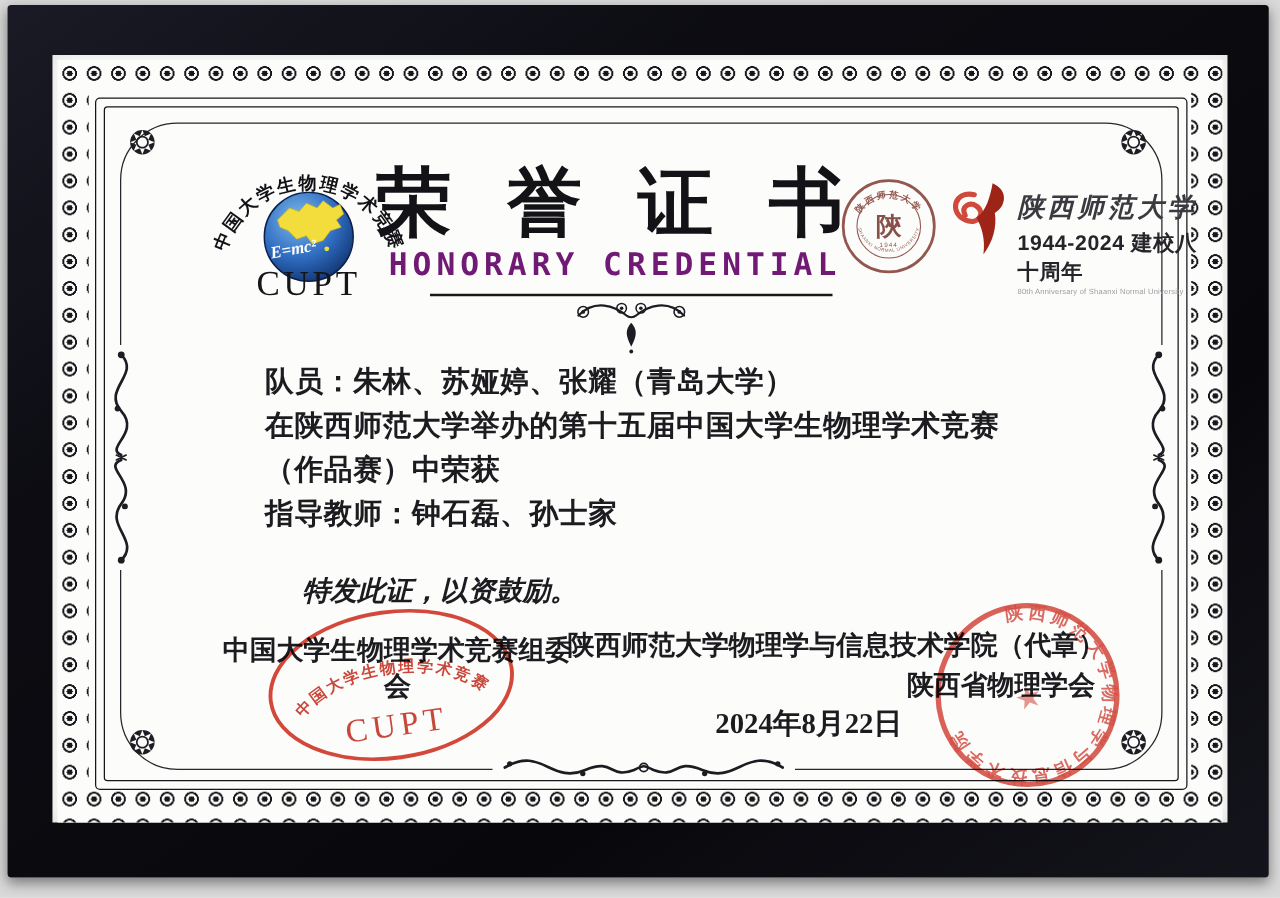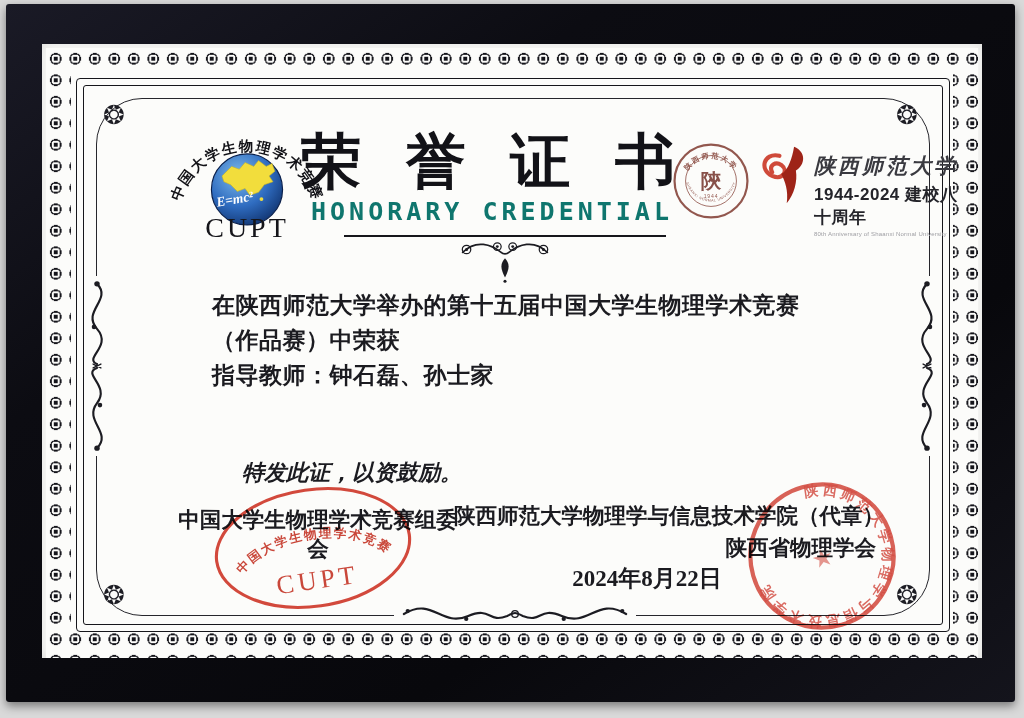--- a/index.html
+++ b/index.html
@@ -32,21 +32,21 @@
   .flourish-svg{position:absolute;}
   
   .cupt-logo{position:absolute;left:152px;top:126px;width:190px;height:100px;}
   .cupt-acronym{position:absolute;left:152px;top:212px;width:190px;text-align:center;
       font-family:"Liberation Serif",serif;font-size:28px;letter-spacing:3px;color:#15151a;}
   
   .title-block{position:absolute;left:315px;top:130px;width:380px;}
   .title-cn{font-size:60px;font-weight:900;letter-spacing:14px;color:#121217;
             margin:0 0 4px -14px;line-height:1.05;font-family:"Liberation Sans",sans-serif;}
   .title-en{font-family:"DejaVu Sans Mono",monospace;font-size:25px;font-weight:600;
-            letter-spacing:4px;color:#0f766e;margin-left:-4px;}
+            letter-spacing:4px;color:#701a75;margin-left:-4px;}
   .title-rule{width:322px;height:2px;background:#16161b;margin:9px auto 0;}
   .title-ornament{display:block;margin:0 auto;}
   
   .snnu-badge{position:absolute;left:672px;top:142px;width:78px;height:78px;opacity:.92;}
   .ann-mark{position:absolute;left:752px;top:140px;width:64px;height:70px;}
   .ann-text{position:absolute;left:814px;top:152px;width:160px;}
   .ann-univ{font-size:21px;font-weight:700;letter-spacing:3px;color:#3a3a40;
             font-family:"Liberation Serif",serif;font-style:italic;}
   .ann-slogan{font-size:17px;font-weight:800;color:#24242a;margin-top:3px;letter-spacing:.5px;}
   .ann-en{font-size:6px;color:#9d9da2;margin-top:2px;letter-spacing:.2px;}
@@ -193,20 +193,21 @@
     <path d="M30,16 C12,12 8,32 22,38 C34,43 40,32 32,26 C26,22 18,26 22,34" stroke="#cf4a3a" stroke-width="4.5" fill="none" stroke-linecap="round"></path>
     <path d="M46,6 C60,12 58,26 48,32 C50,44 46,58 38,68 C40,54 36,44 32,36 C40,31 44,18 46,6 Z" fill="#9e2418"></path>
   </svg>
   <div class="ann-text">
     <div class="ann-univ">陕西师范大学</div>
     <div class="ann-slogan">1944-2024 建校八十周年</div>
     <div class="ann-en">80th Anniversary of Shaanxi Normal University</div>
   </div>
 
   <div class="body-block">
+    <p class="body-line">队员：朱林、苏娅婷、张耀（青岛大学）</p>
     <p class="body-line">在陕西师范大学举办的第十五届中国大学生物理学术竞赛（作品赛）中荣获</p>
     <p class="body-line">指导教师：钟石磊、孙士家</p>
   </div>
   <div class="closing">特发此证，以资鼓励。</div>
 
   <div class="sig-left">中国大学生物理学术竞赛组委会</div>
   <div class="sig-r1">陕西师范大学物理学与信息技术学院（代章）</div>
   <div class="sig-r2">陕西省物理学会</div>
   <div class="sig-date">2024年8月22日</div>
 

